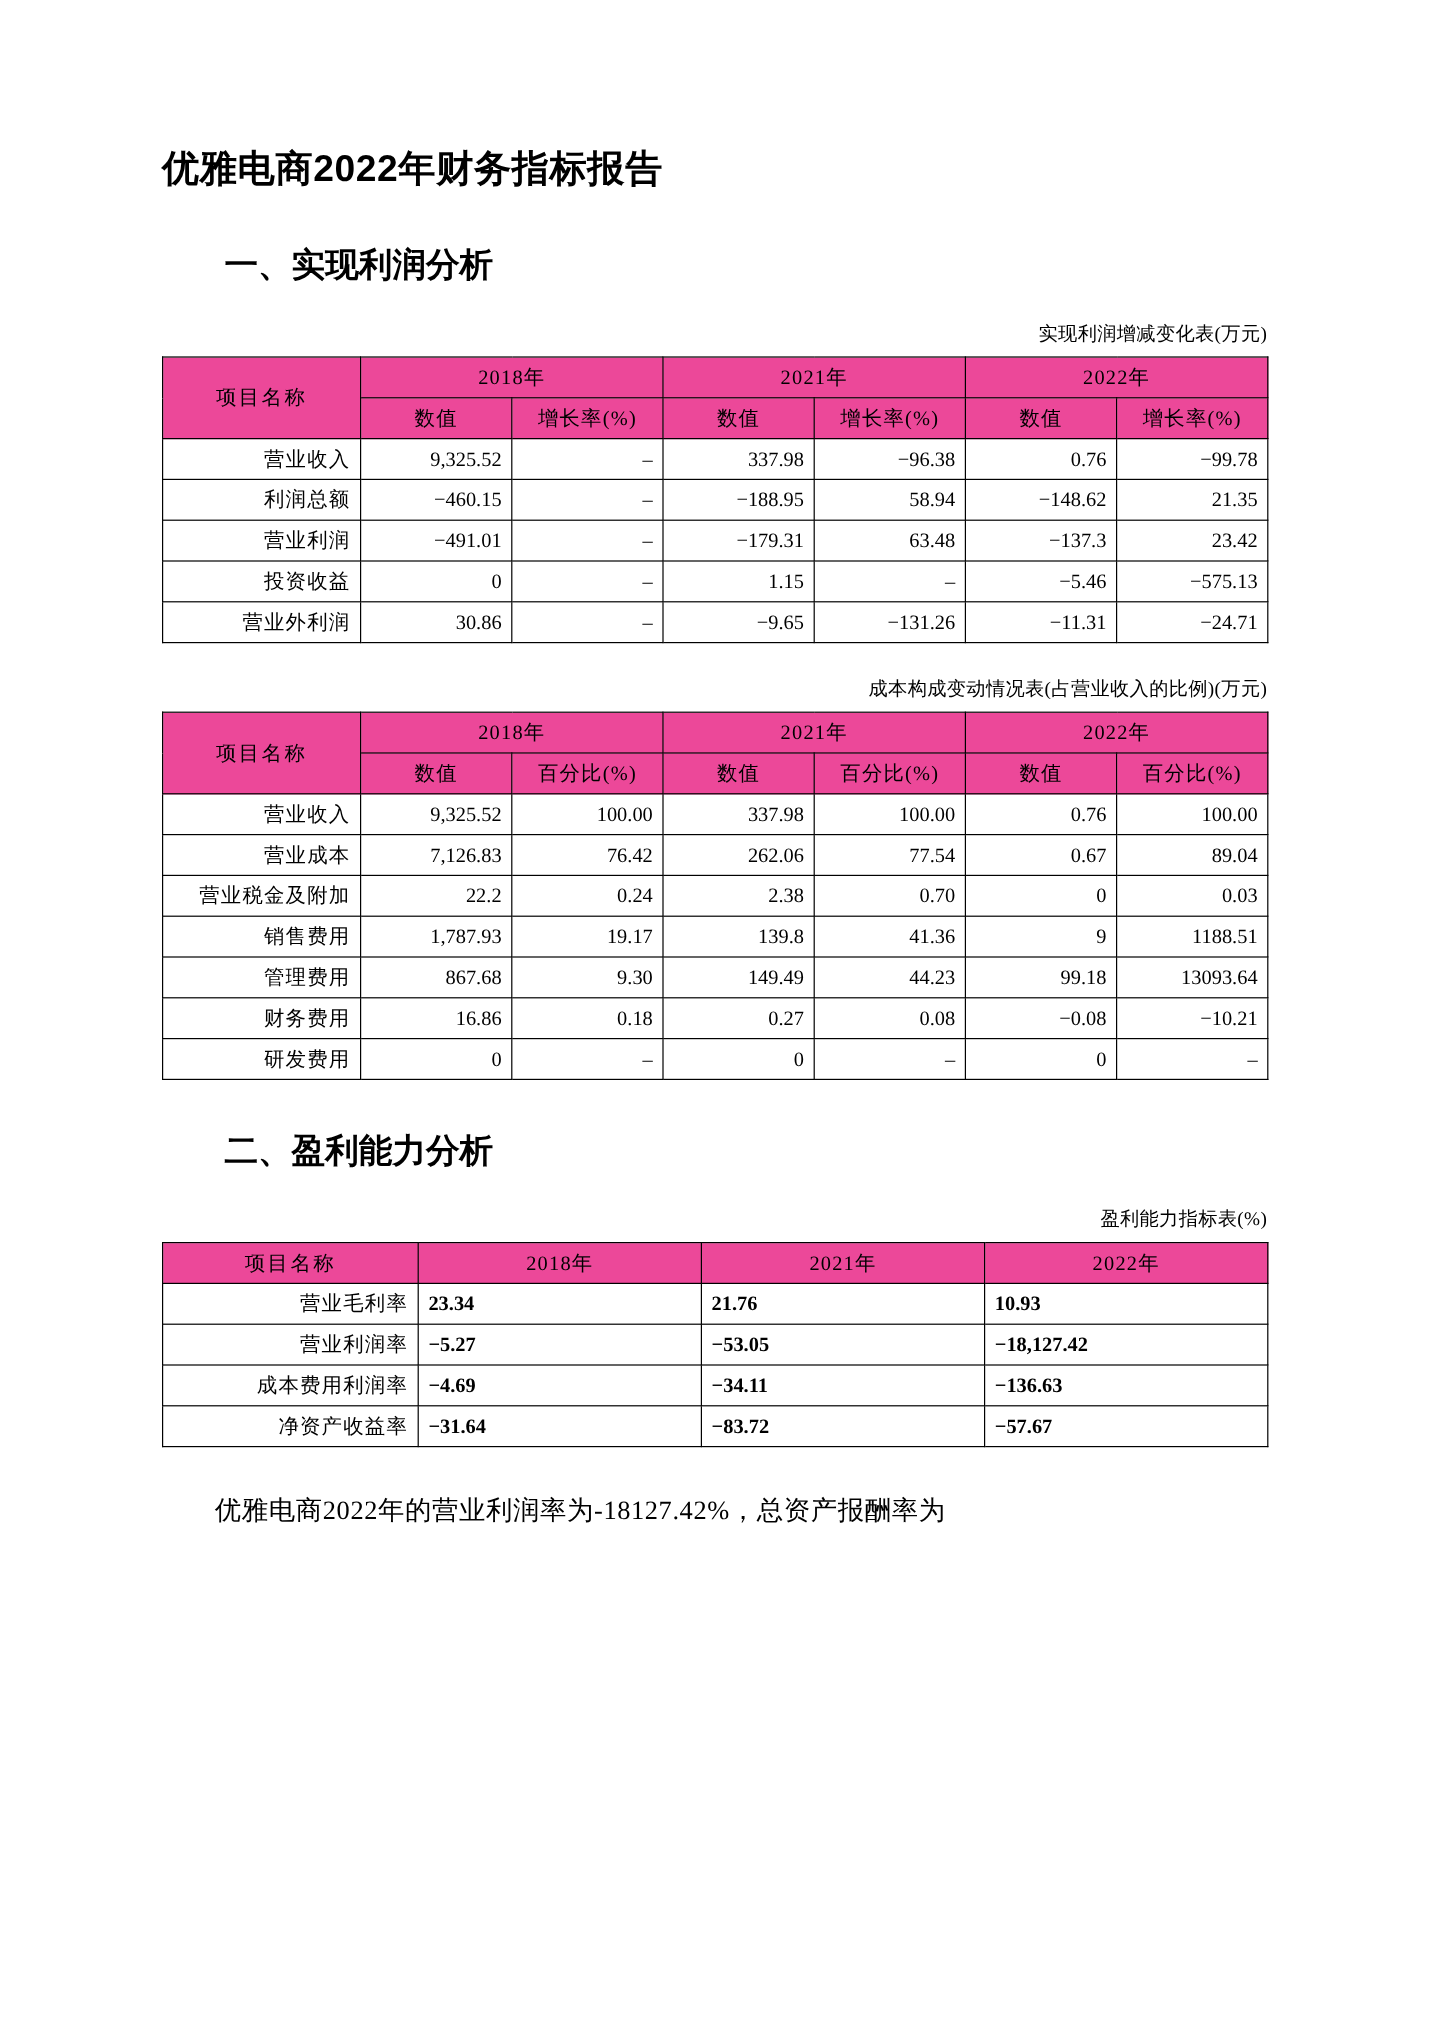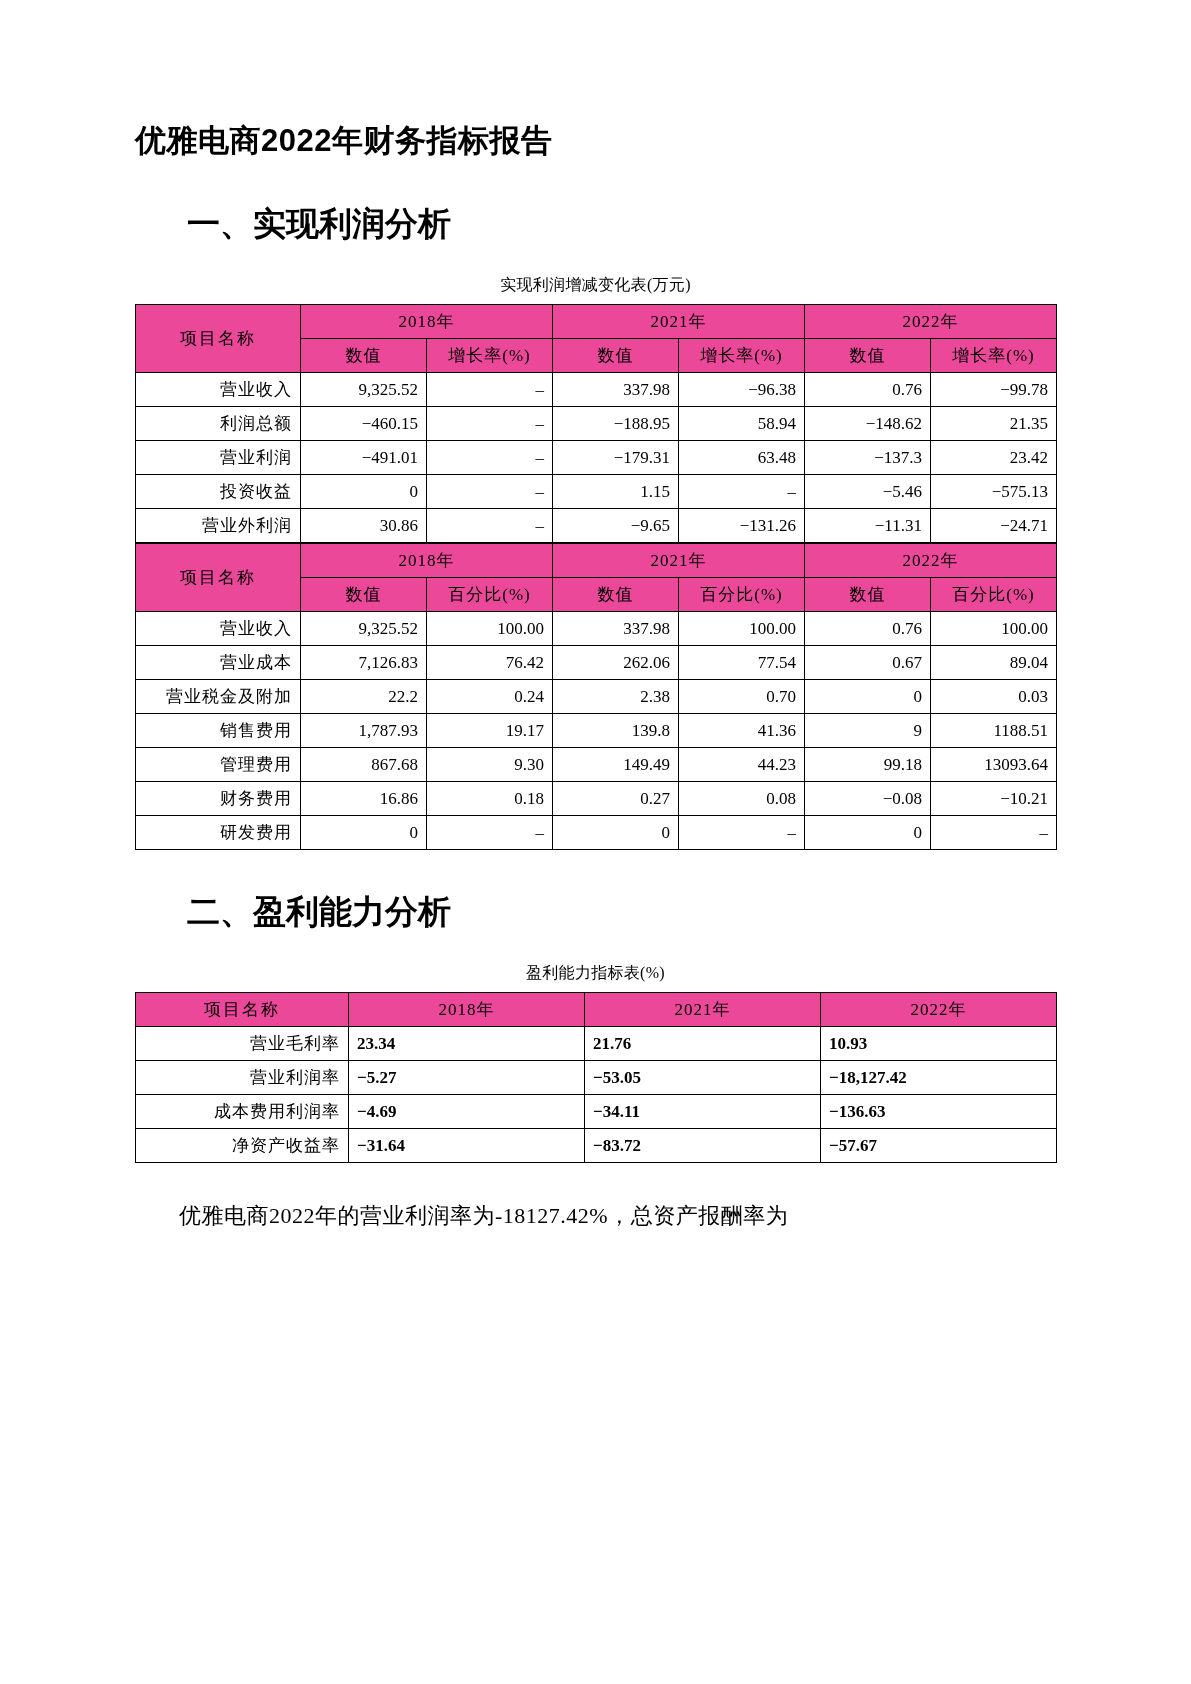--- a/index.html
+++ b/index.html
@@ -27,27 +27,27 @@
     font-family: "Liberation Sans", sans-serif;
     font-weight: bold;
     font-size: 31px;
     letter-spacing: 0.5px;
     margin-top: 120px;
     margin-bottom: 0;
   }
   .section-heading {
     font-family: Liberation Mono, monospace;
     font-weight: bold;
-    font-size: 33px;
+    font-size: 28px;
     margin-top: 40px;
     margin-bottom: 0;
     padding-left: 52px;
   }
   .table-caption {
-    text-align: center;
+    text-align: right;
     font-size: 16px;
     font-family: "Liberation Serif", serif;
     margin-top: 28px;
     margin-bottom: 8px;
     letter-spacing: 0.3px;
   }
   table.fin {
     border-collapse: collapse;
     width: 921px;
     margin: 0 auto;
@@ -174,20 +174,21 @@
         <td class="num">–</td>
         <td class="num">−9.65</td>
         <td class="num">−131.26</td>
         <td class="num">−11.31</td>
         <td class="num">−24.71</td>
       </tr>
     </tbody>
   </table>
 
 
+  <div class="table-caption">成本构成变动情况表(占营业收入的比例)(万元)</div>
 
   <table class="fin">
     <colgroup>
       <col style="width:165px">
       <col style="width:126px">
         <col style="width:126px">
       <col style="width:126px">
         <col style="width:126px">
       <col style="width:126px">
         <col style="width:126px">

